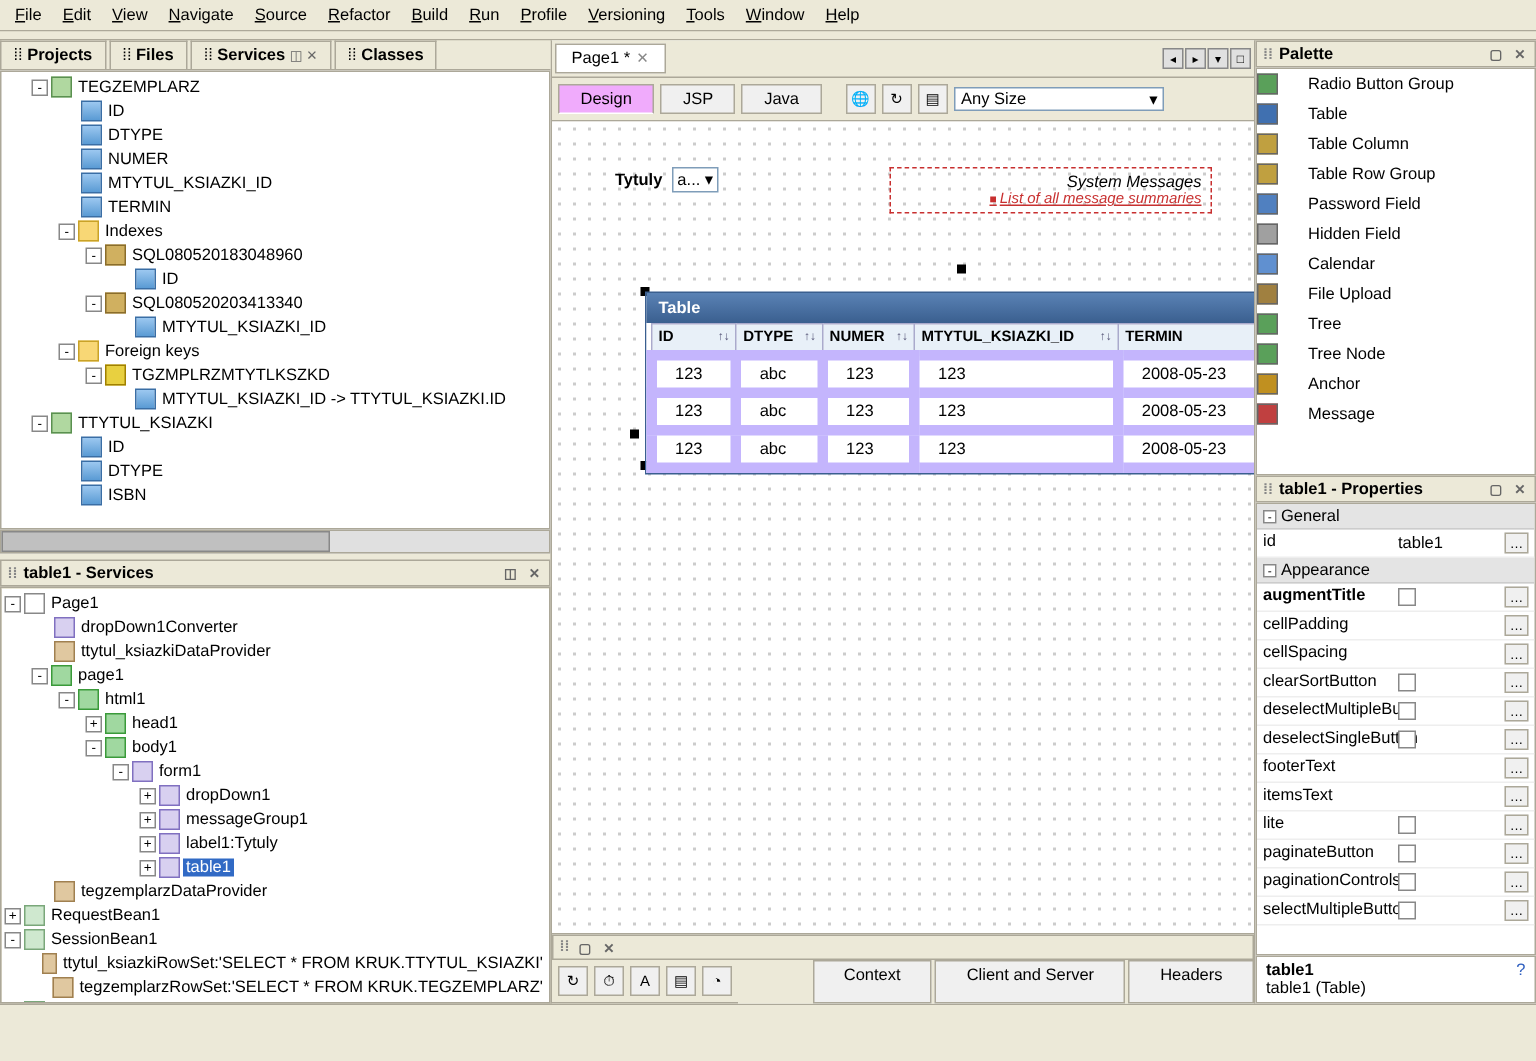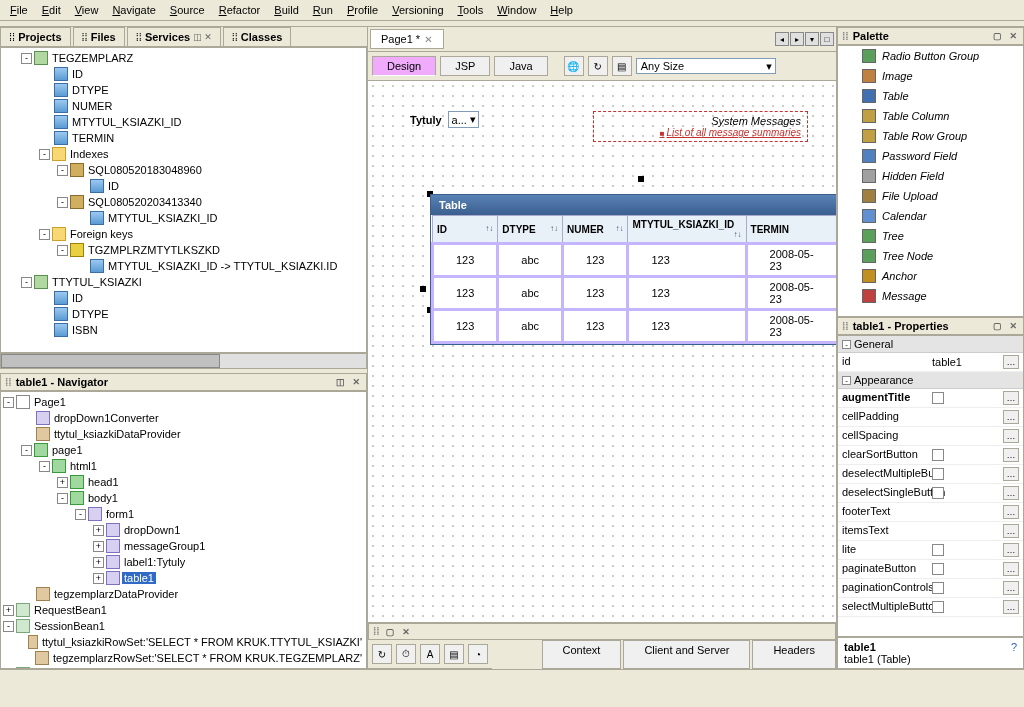--- a/index.html
+++ b/index.html
@@ -51,28 +51,28 @@
 .canvas-dropdown { border: 1px solid #7f9db9; background: #fff; padding: 1px 3px; font-size: 11px; display: flex; align-items: center; gap: 3px; }
 .sysmsg-box { position: absolute; left: 225px; top: 30px; width: 215px; border: 1px dashed #c83030; padding: 3px 6px; text-align: right; font-size: 11px; font-style: italic; }
 .sysmsg-box .line1 { color: #000; }
 .sysmsg-box .line2 { color: #c83030; text-decoration: underline; font-size: 10px; }
 .sysmsg-box .bullet { color: #c83030; font-size: 8px; margin-right: 2px; }
 .design-table { position: absolute; left: 62px; top: 113px; width: 420px; border: 1px solid #3a5f8f; }
 .design-table .thead { background: linear-gradient(#5a82b5,#3a5f8f); color: #fff; font-weight: bold; padding: 4px 8px; }
 .dtbl { width: 100%; border-collapse: collapse; background: #fff; }
 .dtbl th { background: #e8f0f8; border: 1px solid #aac; padding: 3px 4px; font-weight: bold; text-align: left; font-size: 10px; }
 .dtbl th .sort { float: right; font-size: 8px; color: #557; cursor: pointer; }
-.dtbl td { border: 3px solid #c4b5fd; padding: 3px 22px; font-size: 11px; }
+.dtbl td { border: 7px solid #c4b5fd; padding: 3px 12px; font-size: 11px; }
 .sel-handle { position: absolute; width: 6px; height: 6px; background: #000; }
 .http-panel { border-top: 1px solid #aca899; }
 .http-toolbar { display: flex; padding: 4px; gap: 4px; background: #ece9d8; border-bottom: 1px solid #aca899; }
 .http-tabs { display: flex; justify-content: flex-end; padding: 0; }
 .http-tab { padding: 3px 20px; border: 1px solid #aca899; background: #f0f0f0; cursor: pointer; margin-left: 2px; font-size: 11px; }
 .palette-list { background: #fff; overflow: auto; border: 1px solid #aca899; }
-.pal-item { display: flex; align-items: center; gap: 6px; padding: 3px 24px; cursor: pointer; font-style: italic; }
+.pal-item { display: flex; align-items: center; gap: 20px; padding: 3px 0; cursor: pointer; }
 .pal-icon { width: 14px; height: 14px; display: inline-block; }
 .props-grid { background: #fff; border: 1px solid #aca899; overflow: auto; }
 .prop-cat { background: #e4e4e4; padding: 2px 4px; font-weight: normal; border-bottom: 1px solid #ccc; display: flex; align-items: center; gap: 3px; }
 .prop-row { display: flex; border-bottom: 1px solid #eee; }
 .prop-name { width: 90px; padding: 2px 4px; }
 .prop-name.bold { font-weight: bold; }
 .prop-val { flex: 1; padding: 2px 4px; display: flex; align-items: center; }
 .prop-btn { width: 16px; height: 14px; border: 1px solid #aca899; background: #f0f0f0; font-size: 9px; display: flex; align-items: center; justify-content: center; margin-left: auto; cursor: pointer; }
 .checkbox { width: 12px; height: 12px; border: 1px solid #888; background: #fff; }
 .wincontrols { display: flex; gap: 1px; margin-left: auto; }
@@ -256,21 +256,21 @@
           <span class="icon icon-dbcol"></span>
           <span class="label">ISBN</span>
         </div>
       </div>
     <div class="scrollbar-h">
         <div class="thumb" style="width:60%"></div>
       </div>
 
     <div class="panel-header" style="margin-top:4px;">
       <span class="grip">⁞⁞</span>
-      <span class="title">table1 - Navigator</span>
+      <span class="title">table1 - Services</span>
       <span class="ctrl">◫</span>
       <span class="ctrl">✕</span>
     </div>
     <div class="tree-area" style="flex:1;" id="nav-tree">
         <div class="tree-node">
           <span class="toggle">-</span>
           <span class="icon icon-page"></span>
           <span class="label">Page1</span>
         </div>
         <div class="tree-node">
@@ -512,50 +512,46 @@
       <span class="title">Palette</span>
       <span class="ctrl">▢</span>
       <span class="ctrl">✕</span>
     </div>
     <div class="palette-list" style="height:272px;" id="palette">
         <div class="pal-item">
           <span class="pal-icon" style="background: rgb(90, 160, 90); border: 1px solid rgb(102, 102, 102);"></span>
           <span>Radio Button Group</span>
         </div>
         <div class="pal-item">
-          <span class="pal-icon" style="background: rgb(192, 128, 64); border: 1px solid rgb(102, 102, 102);"></span>
-          <span>Image</span>
-        </div>
-        <div class="pal-item">
           <span class="pal-icon" style="background: rgb(64, 112, 176); border: 1px solid rgb(102, 102, 102);"></span>
           <span>Table</span>
         </div>
         <div class="pal-item">
           <span class="pal-icon" style="background: rgb(192, 160, 64); border: 1px solid rgb(102, 102, 102);"></span>
           <span>Table Column</span>
         </div>
         <div class="pal-item">
           <span class="pal-icon" style="background: rgb(192, 160, 64); border: 1px solid rgb(102, 102, 102);"></span>
           <span>Table Row Group</span>
         </div>
         <div class="pal-item">
           <span class="pal-icon" style="background: rgb(80, 128, 192); border: 1px solid rgb(102, 102, 102);"></span>
           <span>Password Field</span>
         </div>
         <div class="pal-item">
           <span class="pal-icon" style="background: rgb(160, 160, 160); border: 1px solid rgb(102, 102, 102);"></span>
           <span>Hidden Field</span>
         </div>
         <div class="pal-item">
+          <span class="pal-icon" style="background: rgb(96, 144, 208); border: 1px solid rgb(102, 102, 102);"></span>
+          <span>Calendar</span>
+        </div>
+        <div class="pal-item">
           <span class="pal-icon" style="background: rgb(160, 128, 64); border: 1px solid rgb(102, 102, 102);"></span>
           <span>File Upload</span>
-        </div>
-        <div class="pal-item">
-          <span class="pal-icon" style="background: rgb(96, 144, 208); border: 1px solid rgb(102, 102, 102);"></span>
-          <span>Calendar</span>
         </div>
         <div class="pal-item">
           <span class="pal-icon" style="background: rgb(90, 160, 90); border: 1px solid rgb(102, 102, 102);"></span>
           <span>Tree</span>
         </div>
         <div class="pal-item">
           <span class="pal-icon" style="background: rgb(90, 160, 90); border: 1px solid rgb(102, 102, 102);"></span>
           <span>Tree Node</span>
         </div>
         <div class="pal-item">

